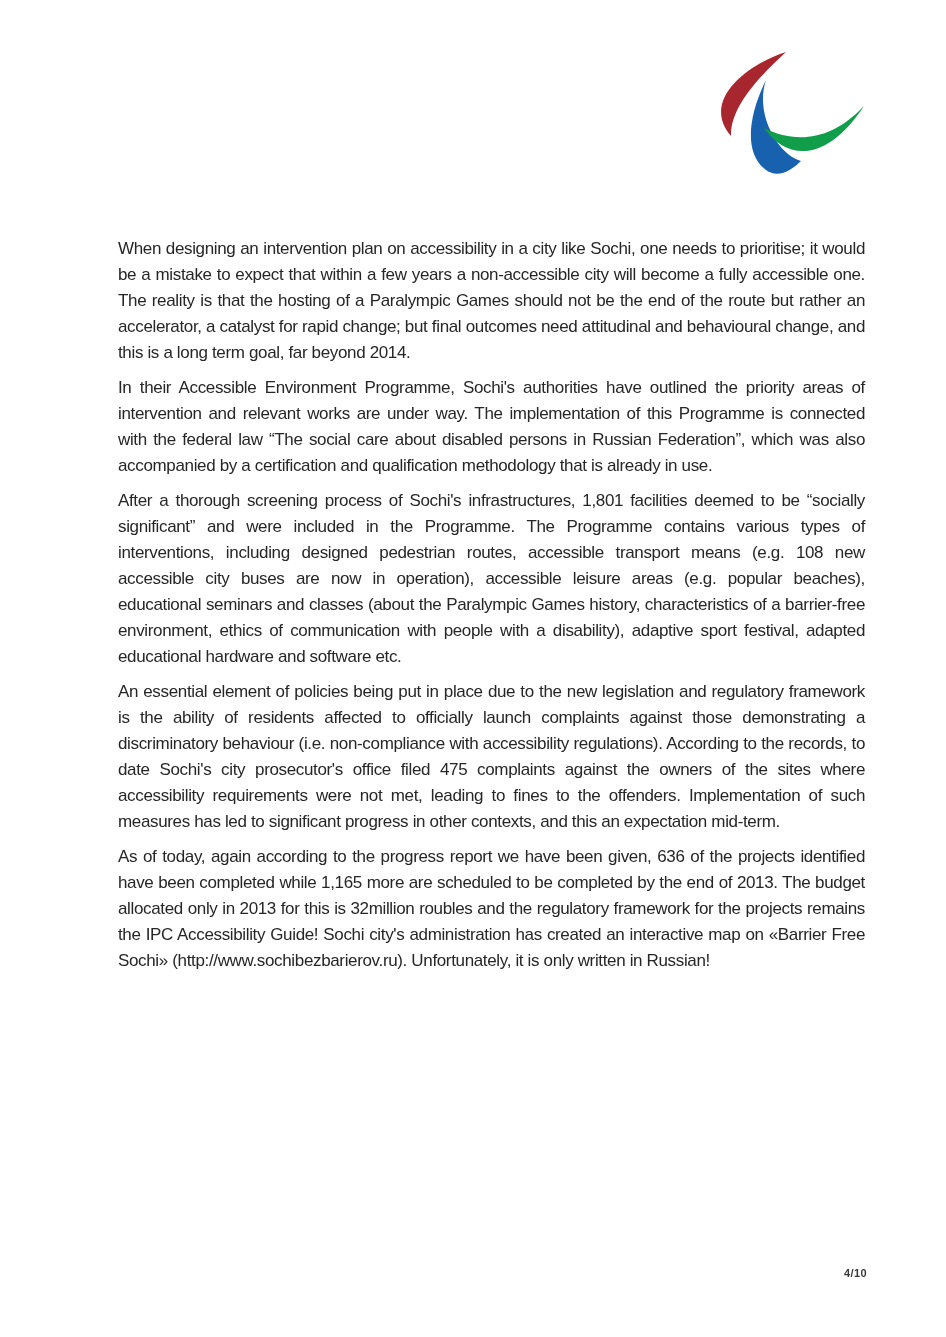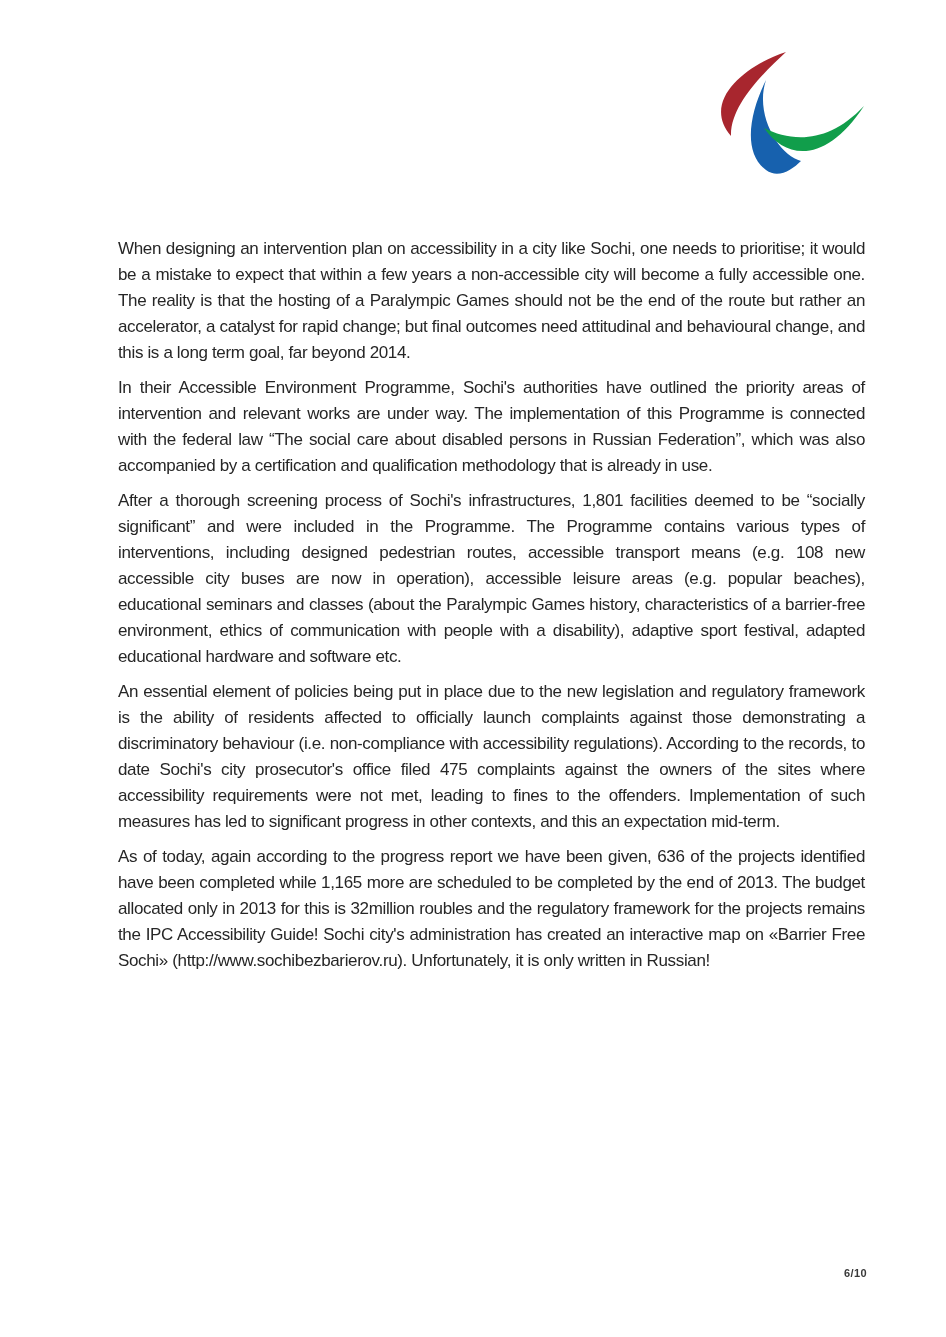--- a/index.html
+++ b/index.html
@@ -65,15 +65,15 @@
   </div>
 
   <div class="body-text">
     <p>When designing an intervention plan on accessibility in a city like Sochi, one needs to prioritise; it would be a mistake to expect that within a few years a non-accessible city will become a fully accessible one. The reality is that the hosting of a Paralympic Games should not be the end of the route but rather an accelerator, a catalyst for rapid change; but final outcomes need attitudinal and behavioural change, and this is a long term goal, far beyond 2014.</p>
     <p>In their Accessible Environment Programme, Sochi's authorities have outlined the priority areas of intervention and relevant works are under way. The implementation of this Programme is connected with the federal law “The social care about disabled persons in Russian Federation”, which was also accompanied by a certification and qualification methodology that is already in use.</p>
     <p>After a thorough screening process of Sochi's infrastructures, 1,801 facilities deemed to be “socially significant” and were included in the Programme. The Programme contains various types of interventions, including designed pedestrian routes, accessible transport means (e.g. 108 new accessible city buses are now in operation), accessible leisure areas (e.g. popular beaches), educational seminars and classes (about the Paralympic Games history, characteristics of a barrier-free environment, ethics of communication with people with a disability), adaptive sport festival, adapted educational hardware and software etc.</p>
     <p>An essential element of policies being put in place due to the new legislation and regulatory framework is the ability of residents affected to officially launch complaints against those demonstrating a discriminatory behaviour (i.e. non-compliance with accessibility regulations). According to the records, to date Sochi's city prosecutor's office filed 475 complaints against the owners of the sites where accessibility requirements were not met, leading to fines to the offenders. Implementation of such measures has led to significant progress in other contexts, and this an expectation mid-term.</p>
     <p>As of today, again according to the progress report we have been given, 636 of the projects identified have been completed while 1,165 more are scheduled to be completed by the end of 2013. The budget allocated only in 2013 for this is 32million roubles and the regulatory framework for the projects remains the IPC Accessibility Guide! Sochi city's administration has created an interactive map on «Barrier Free Sochi» (http://www.sochibezbarierov.ru). Unfortunately, it is only written in Russian!</p>
   </div>
 
-  <div class="footer">6/10</div>
+  <div class="footer">4/10</div>
 
 </div>
 
 </body></html>

